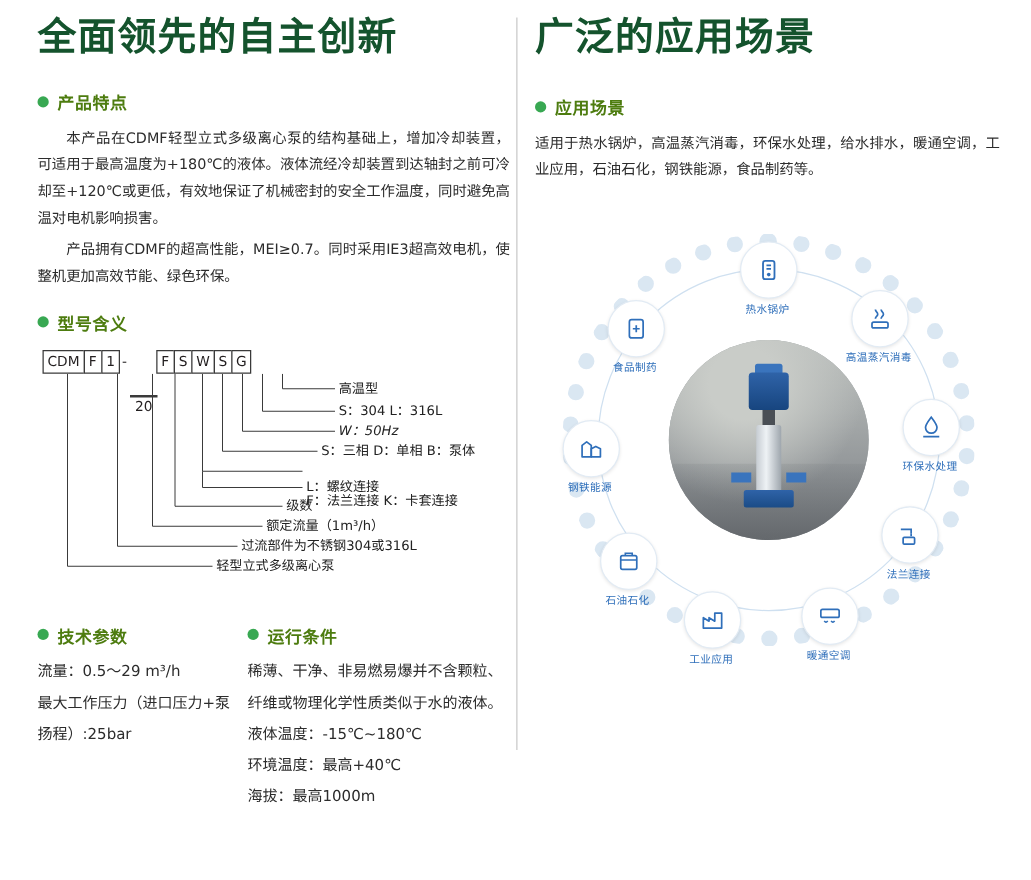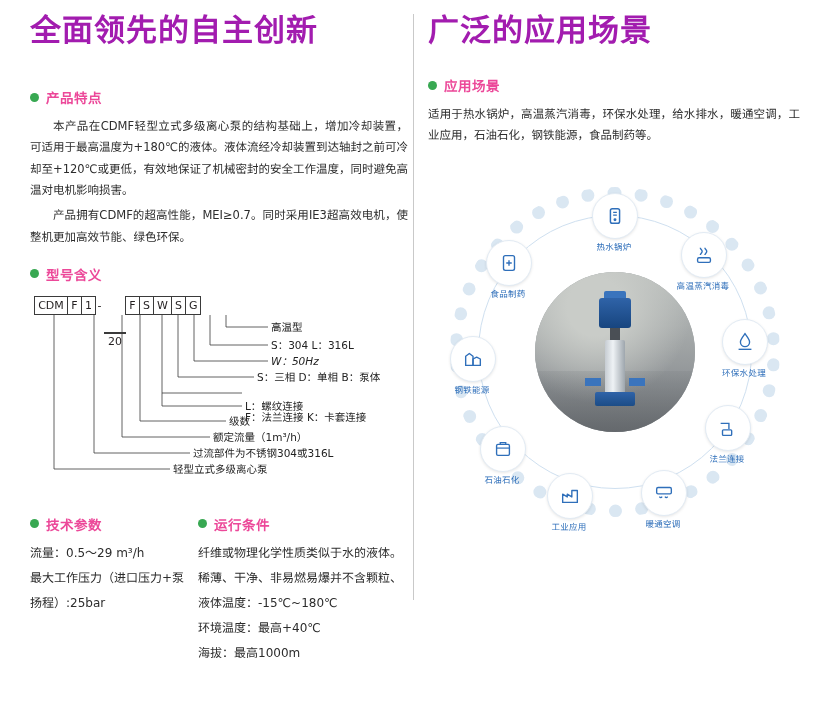--- a/index.html
+++ b/index.html
@@ -41,23 +41,23 @@
     width: 1px;
     height: 586px;
     background: #c9c9c9;
   }
 
   
   h1.title {
     font-size: 31px;
     font-weight: bold;
     letter-spacing: 1px;
-    margin: 0 0 38px 0;
+    margin: 0 0 22px 0;
     line-height: 1.2;
-    color: #a21caf;
+    color: #14532d;
   }
   .col-right h1.title {
     margin-bottom: 26px;
   }
 
   .sec-head {
     display: flex;
     align-items: center;
     gap: 7px;
     margin: 0 0 9px 0;
@@ -66,21 +66,21 @@
     width: 9px;
     height: 9px;
     border-radius: 50%;
     background: #38a852;
     display: inline-block;
     flex: 0 0 auto;
   }
   .sec-title {
     font-size: 13.5px;
     font-weight: bold;
-    color: #ec4899;
+    color: #4d7c0f;
     letter-spacing: .5px;
   }
 
   
   p.body {
     font-size: 11.5px;
     line-height: 1.85;
     margin: 0 0 4px 0;
     text-align: justify;
     color: #2c2c2c;
@@ -96,21 +96,20 @@
   .code-row {
     display: flex;
     align-items: stretch;
     height: 19px;
     margin-left: 4px;
   }
   .code-box {
     border: 1px solid #3a3a3a;
     font-size: 11px;
     line-height: 17px;
-    text-align: center;
     min-width: 15px;
     padding: 0 3px;
     background: #fff;
     box-sizing: border-box;
     margin-right: -1px;
   }
   .code-dash {
     width: 9px;
     text-align: center;
     font-size: 11px;
@@ -334,22 +333,22 @@
         </div>
         <p class="body">流量：0.5～29 m³/h</p>
         <p class="body">最大工作压力（进口压力+泵</p>
         <p class="body">扬程）:25bar</p>
       </div>
       <div class="blk">
         <div class="sec-head">
           <span class="bullet"></span>
           <span class="sec-title">运行条件</span>
         </div>
+        <p class="body">稀薄、干净、非易燃易爆并不含颗粒、</p>
         <p class="body">纤维或物理化学性质类似于水的液体。</p>
-        <p class="body">稀薄、干净、非易燃易爆并不含颗粒、</p>
         <p class="body">液体温度：-15℃~180℃</p>
         <p class="body">环境温度：最高+40℃</p>
         <p class="body">海拔：最高1000m</p>
       </div>
     </div>
   </div>
 
   <div class="col-right">
 
     <h1 class="title">广泛的应用场景</h1>

